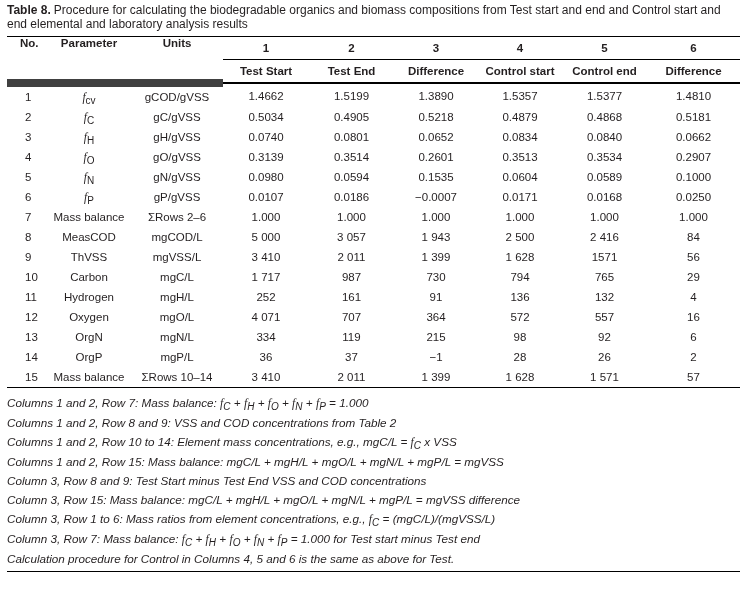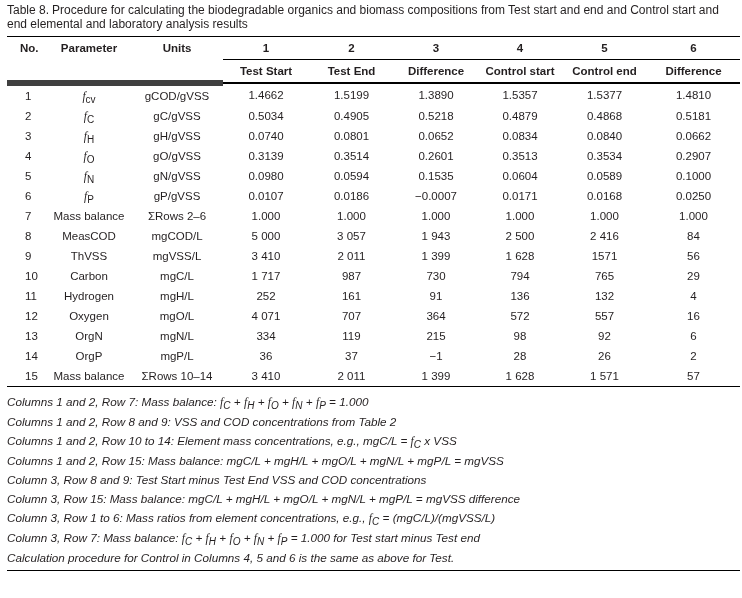--- a/index.html
+++ b/index.html
@@ -13,37 +13,37 @@
     font-family: "Liberation Sans", sans-serif;
   }
   .page { padding: 4px 0 0 7px; }
 
   .title {
     width: 733px;
     font-size: 12px;
     line-height: 13.5px;
     margin-bottom: 5px;
   }
-  .title-label { font-weight: normal; margin-right: 3px; }
+  .title-label { font-weight: bold; margin-right: 3px; }
 
   table.tbl {
     border-collapse: collapse;
     table-layout: fixed;
     width: 733px;
     border-top: 1.5px solid #000;
     border-bottom: 1.5px solid #000;
   }
   .tbl th, .tbl td {
     padding: 0;
     font-size: 11.5px;
     text-align: center;
     vertical-align: middle;
   }
   .tbl thead th { font-weight: bold; height: 22px; }
-  .tbl thead th.static { border-bottom: 6px solid #404040; vertical-align: top; padding-top: 5px; }
+  .tbl thead th.static { border-bottom: 8px solid #404040; vertical-align: top; }
   .tbl thead th.num-head { border-bottom: 1px solid #000; }
   .tbl thead tr.hrow2 th { border-bottom: 2px solid #000; }
   .tbl td { height: 20px; }
   .tbl .col-no { text-align: left; padding-left: 18px; }
   .tbl thead th.col-no { text-align: left; padding-left: 13px; }
 
   sub { font-size: 10px; line-height: 0; }
   .fvar { font-family: "Liberation Serif", serif; font-style: italic; }
 
   .footnotes {

